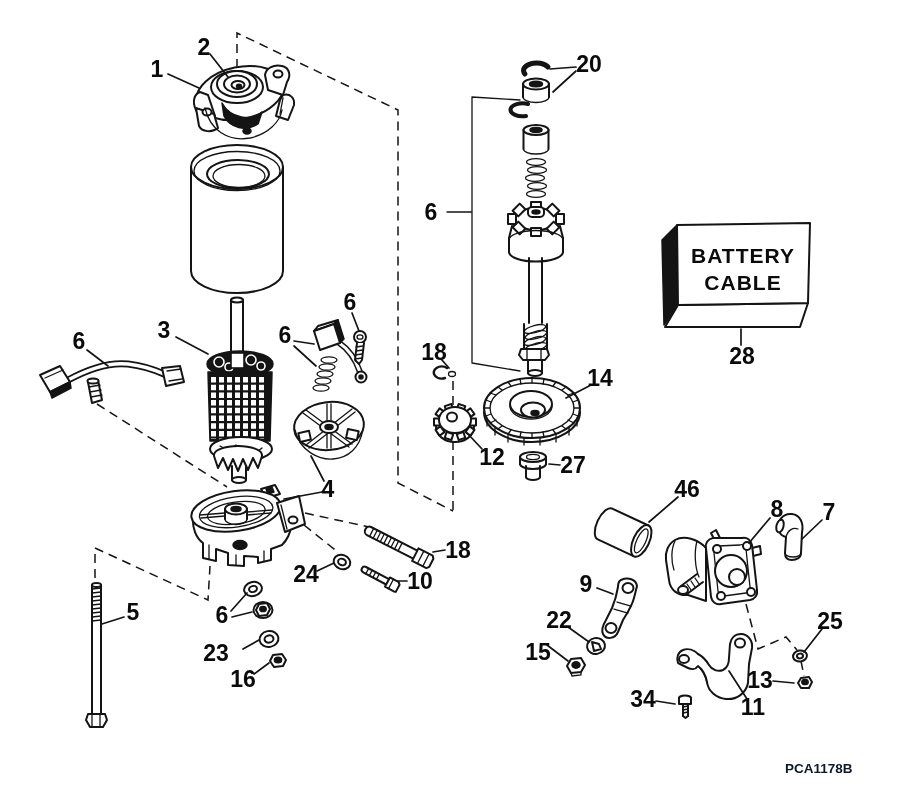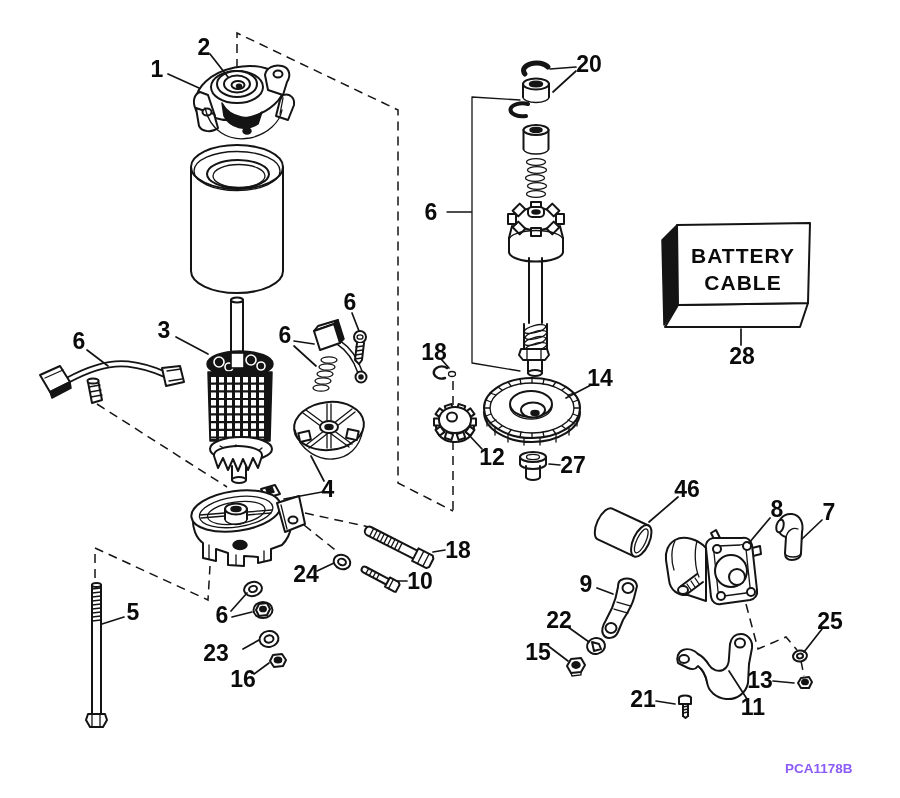--- a/index.html
+++ b/index.html
@@ -2,21 +2,21 @@
 <html><head>
 <meta charset="utf-8">
 <style>
   html,body{margin:0;padding:0;background:#fff;}
   #stage{position:relative;width:900px;height:798px;background:#fff;overflow:hidden;
          font-family:"Liberation Sans",sans-serif;}
   #art{position:absolute;left:0;top:0;}
   .callout{position:absolute;transform:translate(-50%,-50%);
            font:700 23px "Liberation Sans",sans-serif;color:#0b0b0b;
            white-space:nowrap;line-height:1;}
-  .code{position:absolute;font:700 13.5px "Liberation Sans",sans-serif;color:#8b5cf6;}
+  .code{position:absolute;font:700 13.5px "Liberation Sans",sans-serif;color:#0f172a;}
   .boxtext{font:700 21px "Liberation Sans",sans-serif;letter-spacing:1px;fill:#0b0b0b;}
   
   .p{fill:#ffffff;stroke:#141414;stroke-width:2;stroke-linejoin:round;stroke-linecap:round;}
   .pf{fill:#141414;stroke:#141414;stroke-width:1.5;stroke-linejoin:round;}
   .th{fill:none;stroke:#141414;stroke-width:1.3;stroke-linecap:round;}
   .ln{stroke:#141414;stroke-width:1.7;stroke-linecap:round;}
   .dash{fill:none;stroke:#141414;stroke-width:1.5;stroke-dasharray:9 6;}
   .wslot{stroke:#fff;stroke-width:5;stroke-dasharray:5.5 2.2;}
 </style>
 </head>
@@ -420,17 +420,17 @@
   <div class="callout" style="left:420px;top:581px">10</div>
   <div class="callout" style="left:586px;top:584px">9</div>
   <div class="callout" style="left:133px;top:612px">5</div>
   <div class="callout" style="left:222px;top:615px">6</div>
   <div class="callout" style="left:559px;top:620px">22</div>
   <div class="callout" style="left:830px;top:621px">25</div>
   <div class="callout" style="left:538px;top:652px">15</div>
   <div class="callout" style="left:216px;top:653px">23</div>
   <div class="callout" style="left:243px;top:679px">16</div>
   <div class="callout" style="left:760px;top:680px">13</div>
-  <div class="callout" style="left:643px;top:699px">21</div>
+  <div class="callout" style="left:643px;top:699px">34</div>
   <div class="callout" style="left:753px;top:707px">11</div>
 
   <div class="code" style="left:785px;top:761px">PCA1178B</div>
 </div>
 
 </body></html>

